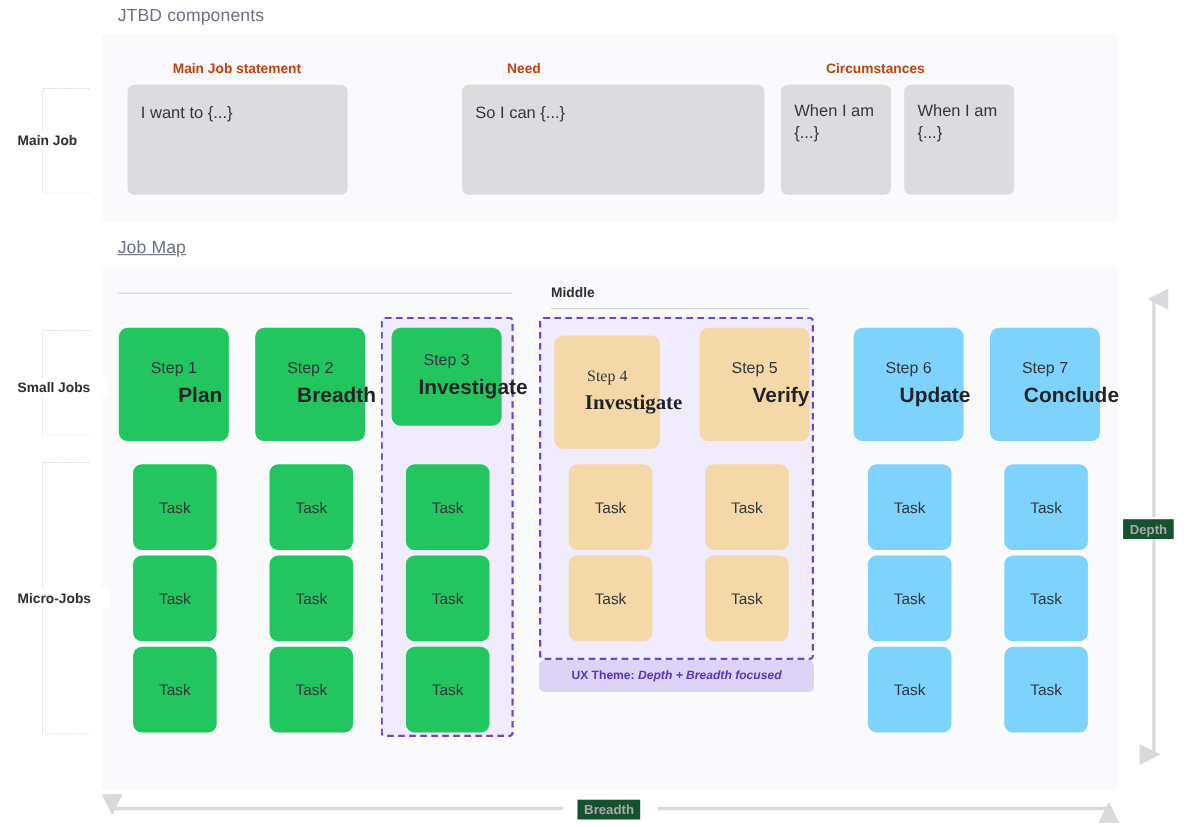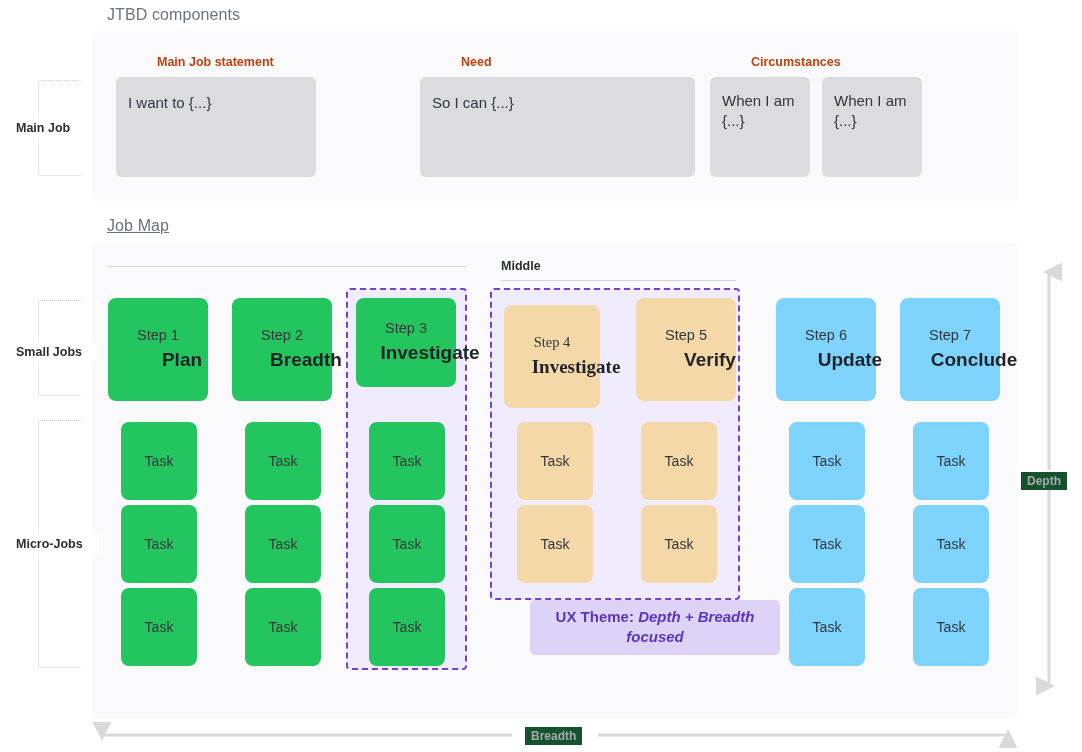--- a/index.html
+++ b/index.html
@@ -81,25 +81,24 @@
   
   .hl-region {
     border: 2px dashed #6f42d1;
     background: #f1ecfd;
     border-radius: 4px;
   }
   .hl-caption {
     background: #ddd3f7;
     border-radius: 5px;
     color: #5b34c4;
-    font-size: 15px;
+    font-size: 11px;
     font-weight: 700;
     padding: 7px 10px;
     line-height: 1.35;
-    margin-left: 40px;
   }
   .hl-caption i { font-style: italic; font-weight: 700; }
 
   
   .axis-label {
     color: #a7a7ae; font-size: 12px; font-weight: 700;
     background: #14532d; padding: 2px 6px; white-space: nowrap;
   }
 </style>
 </head>

